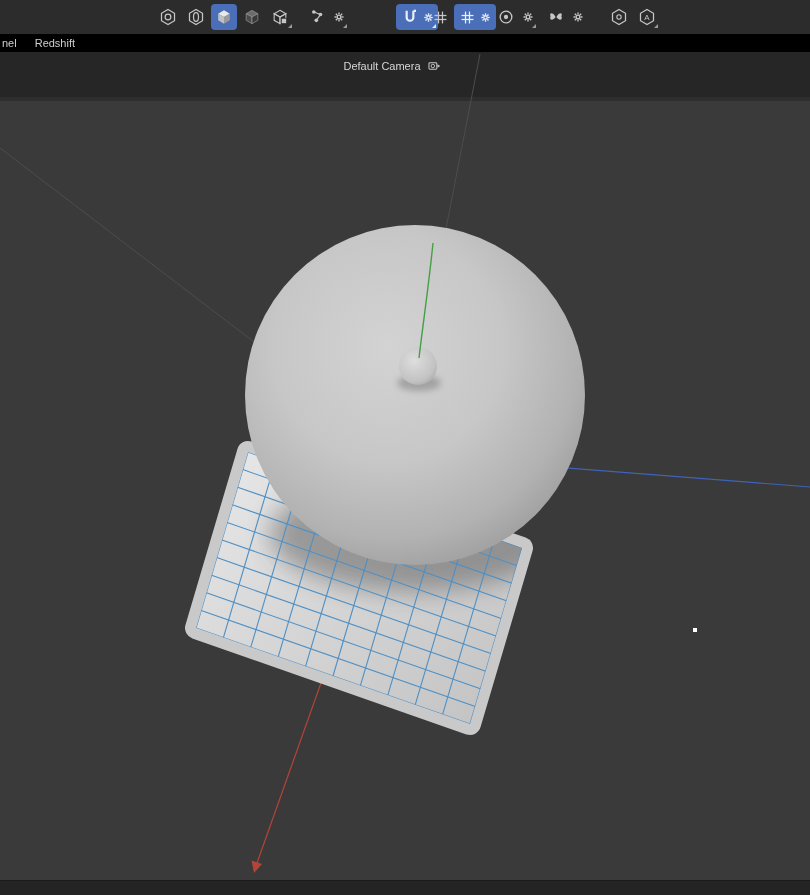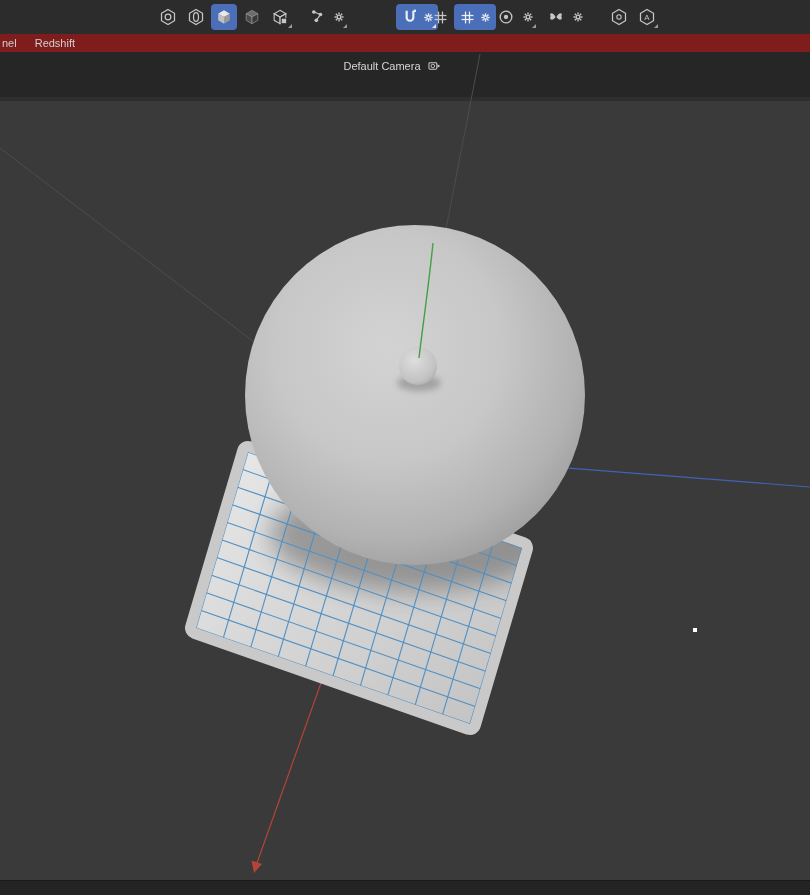--- a/index.html
+++ b/index.html
@@ -10,21 +10,21 @@
   .toolbar{position:absolute;top:0;left:0;width:810px;height:34px;background:#2c2c2c;}
   .tbtn{position:absolute;top:4px;height:26px;border-radius:4px;
         display:flex;align-items:center;justify-content:center;}
   .tbtn.sel,.tgroup.sel{background:#4a6fb8;}
   .tgroup{position:absolute;top:4px;height:26px;border-radius:4px;
           display:flex;align-items:center;justify-content:center;gap:2px;}
   .corner{position:absolute;right:2px;bottom:2px;width:0;height:0;
           border-left:4px solid transparent;border-bottom:4px solid #9a9a9a;}
 
   
-  .menubar{position:absolute;top:34px;left:0;width:810px;height:18px;background:#7f1d1d;
+  .menubar{position:absolute;top:34px;left:0;width:810px;height:18px;background:#000000;
            border-bottom:1px solid #1f1f1f;display:flex;align-items:center;
            color:#cfcfcf;font-size:11px;}
   .menubar span{margin-left:18px;cursor:default;}
   .menubar span:first-child{margin-left:2px;}
 
   
   .scene{position:absolute;top:52px;left:0;width:810px;height:828px;}
   .camera-label{position:absolute;top:6px;left:0;width:784px;height:15px;
                 display:flex;justify-content:center;align-items:center;gap:7px;
                 color:#d6d6d6;font-size:11px;}

